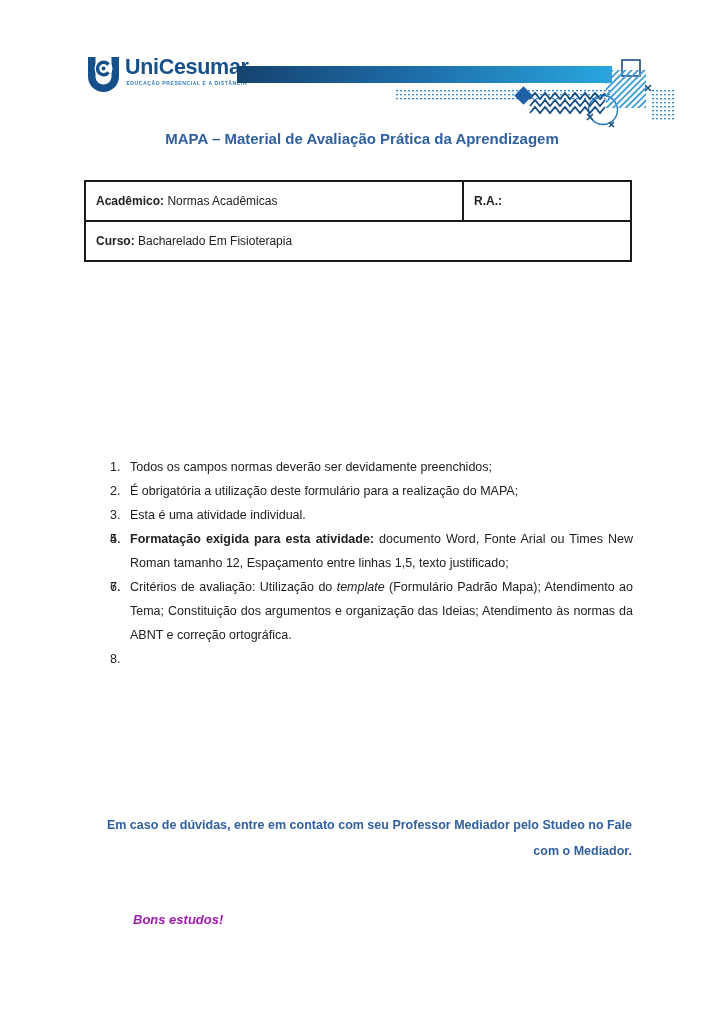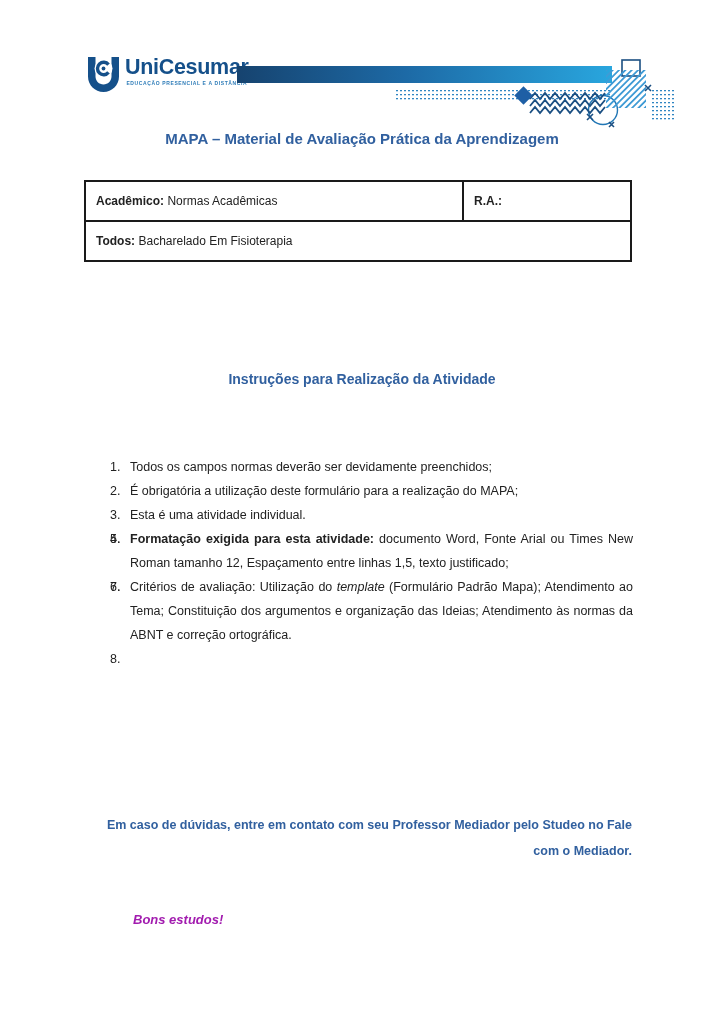--- a/index.html
+++ b/index.html
@@ -130,28 +130,27 @@
         <span class="b">Acadêmico:</span>
         <span>Normas Acadêmicas</span>
       </td>
       <td>
         <span class="b">R.A.:</span>
         <span></span>
       </td>
     </tr>
     <tr>
       <td colspan="2">
-        <span class="b">Todos:</span>
+        <span class="b">Curso:</span>
         <span>Bacharelado Em Fisioterapia</span>
       </td>
     </tr>
   </tbody>
     </table>
 
-  <h2 class="instr-heading">Instruções para Realização da Atividade</h2>
 
   <div class="ilist">
     <div class="li"><span class="num">1.</span><span>Todos os campos normas deverão ser devidamente preenchidos;</span></div>
     <div class="li"><span class="num">2.</span><span>É obrigatória a utilização deste formulário para a realização do MAPA;</span></div>
     <div class="li"><span class="num">3.</span><span>Esta é uma atividade individual.</span></div>
     <div class="li"><span class="num">4.</span></div>
     <div class="li"><span class="num">5.</span><span class="b">Formatação exigida para esta atividade:</span><span> documento Word, Fonte Arial ou Times New Roman tamanho 12, Espaçamento entre linhas 1,5, texto justificado;</span></div>
     <div class="li"><span class="num">6.</span></div>
     <div class="li"><span class="num">7.</span><span>Critérios de avaliação: Utilização do </span><span class="i">template</span><span> (Formulário Padrão Mapa); Atendimento ao Tema; Constituição dos argumentos e organização das Ideias; Atendimento às normas da ABNT e correção ortográfica.</span></div>
     <div class="li"><span class="num">8.</span></div>

